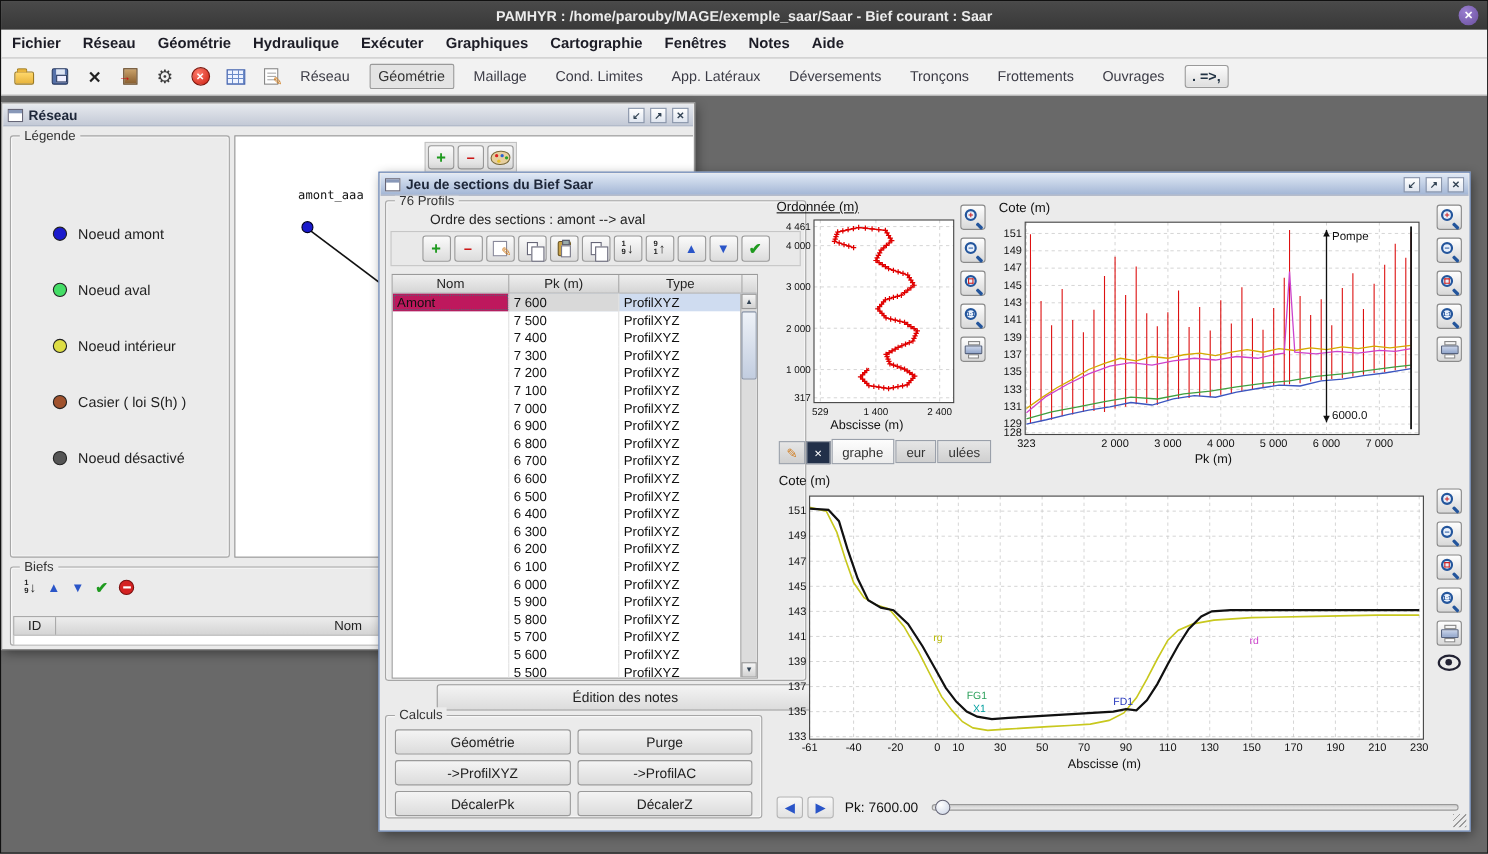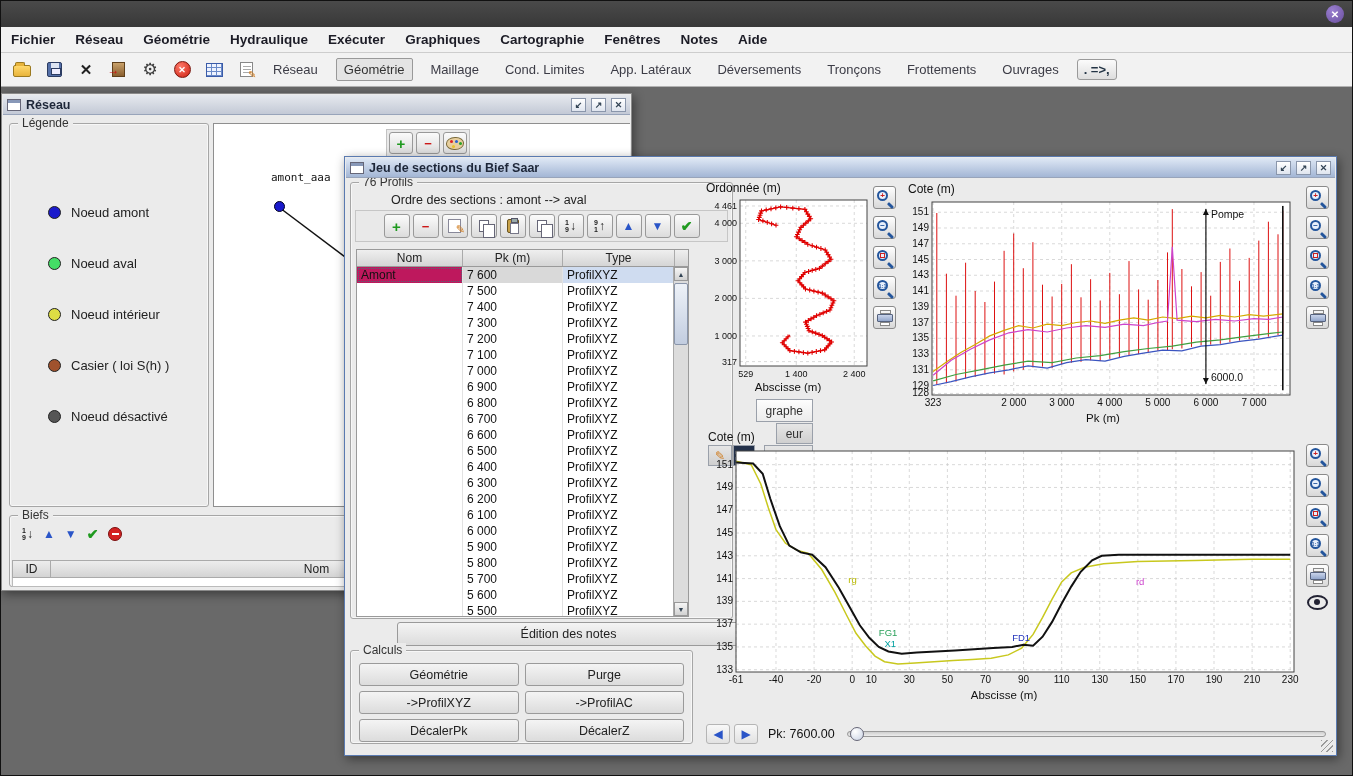--- a/index.html
+++ b/index.html
@@ -151,20 +151,21 @@
             background:radial-gradient(circle at 35% 30%,#fff,#c9d2e4);}
   .resize-grip{position:absolute;right:2px;bottom:2px;width:12px;height:12px;
       background:repeating-linear-gradient(135deg,#9a9a9a 0 1px,transparent 1px 4px);}
 </style>
 </head>
 <body>
 
 <div id="screen">
 
   <div class="titlebar">
+    <span>PAMHYR : /home/parouby/MAGE/exemple_saar/Saar - Bief courant : Saar</span>
     <span class="title-close">
         <span>✕</span>
       </span>
   </div>
 
   <div class="menubar" id="menubar">
       <div class="menu-item">Fichier</div>
       <div class="menu-item">Réseau</div>
       <div class="menu-item">Géométrie</div>
       <div class="menu-item">Hydraulique</div>
@@ -508,21 +509,21 @@
         <div id="calculs-grid">
             <div class="big-btn">Géométrie</div>
             <div class="big-btn">Purge</div>
             <div class="big-btn">-&gt;ProfilXYZ</div>
             <div class="big-btn">-&gt;ProfilAC</div>
             <div class="big-btn">DécalerPk</div>
             <div class="big-btn">DécalerZ</div>
           </div>
       </div>
 
-      <span class="chart-label" style="left:360px;top:3px;">Ordonnée (m)</span>
+      <span class="chart-label" style="left:360px;top:3px;text-decoration:underline;">Ordonnée (m)</span>
       <svg class="chart" id="chart-plan" width="172" height="186" style="left:356px;top:16px;">
           <rect x="38" y="6" width="127" height="166" fill="#ffffff"></rect>
           <line x1="43.74109589041096" y1="6" x2="43.74109589041096" y2="172" stroke="#c9c9c9" stroke-width="0.7" stroke-dasharray="3,3"></line>
           <line x1="94.25114155251141" y1="6" x2="94.25114155251141" y2="172" stroke="#c9c9c9" stroke-width="0.7" stroke-dasharray="3,3"></line>
           <line x1="152.2420091324201" y1="6" x2="152.2420091324201" y2="172" stroke="#c9c9c9" stroke-width="0.7" stroke-dasharray="3,3"></line>
           <line x1="38" y1="11.971493212669682" x2="165" y2="11.971493212669682" stroke="#c9c9c9" stroke-width="0.7" stroke-dasharray="3,3"></line>
           <line x1="38" y1="29.285067873303166" x2="165" y2="29.285067873303166" stroke="#c9c9c9" stroke-width="0.7" stroke-dasharray="3,3"></line>
           <line x1="38" y1="66.84162895927602" x2="165" y2="66.84162895927602" stroke="#c9c9c9" stroke-width="0.7" stroke-dasharray="3,3"></line>
           <line x1="38" y1="104.39819004524887" x2="165" y2="104.39819004524887" stroke="#c9c9c9" stroke-width="0.7" stroke-dasharray="3,3"></line>
           <line x1="38" y1="141.9547511312217" x2="165" y2="141.9547511312217" stroke="#c9c9c9" stroke-width="0.7" stroke-dasharray="3,3"></line>
@@ -568,21 +569,21 @@
             <div class="pout"></div>
           </div>
         </div>
       <div id="plan-tabs">
         <span class="tab icontab">
             <span style="color:#d07a1a;">✎</span>
           </span>
         <span class="tab darktab">
             <span>✕</span>
           </span>
-        <span id="plan-tab-texts" style="display:flex;align-items:flex-end;gap:1px;flex-direction:column;">
+        <span id="plan-tab-texts" style="display:flex;align-items:center;gap:1px;">
             <div class="tab active">graphe</div>
             <div class="tab">eur</div>
             <div class="tab">ulées</div>
           </span>
       </div>
 
       <span class="chart-label" style="left:562px;top:4px;">Cote (m)</span>
       <svg class="chart" id="chart-long" width="402" height="216" style="left:556px;top:17px;">
           <rect x="30" y="7" width="358" height="193" fill="#ffffff"></rect>
           <line x1="31.10523489932886" y1="7" x2="31.10523489932886" y2="200" stroke="#c9c9c9" stroke-width="0.7" stroke-dasharray="3,3"></line>

